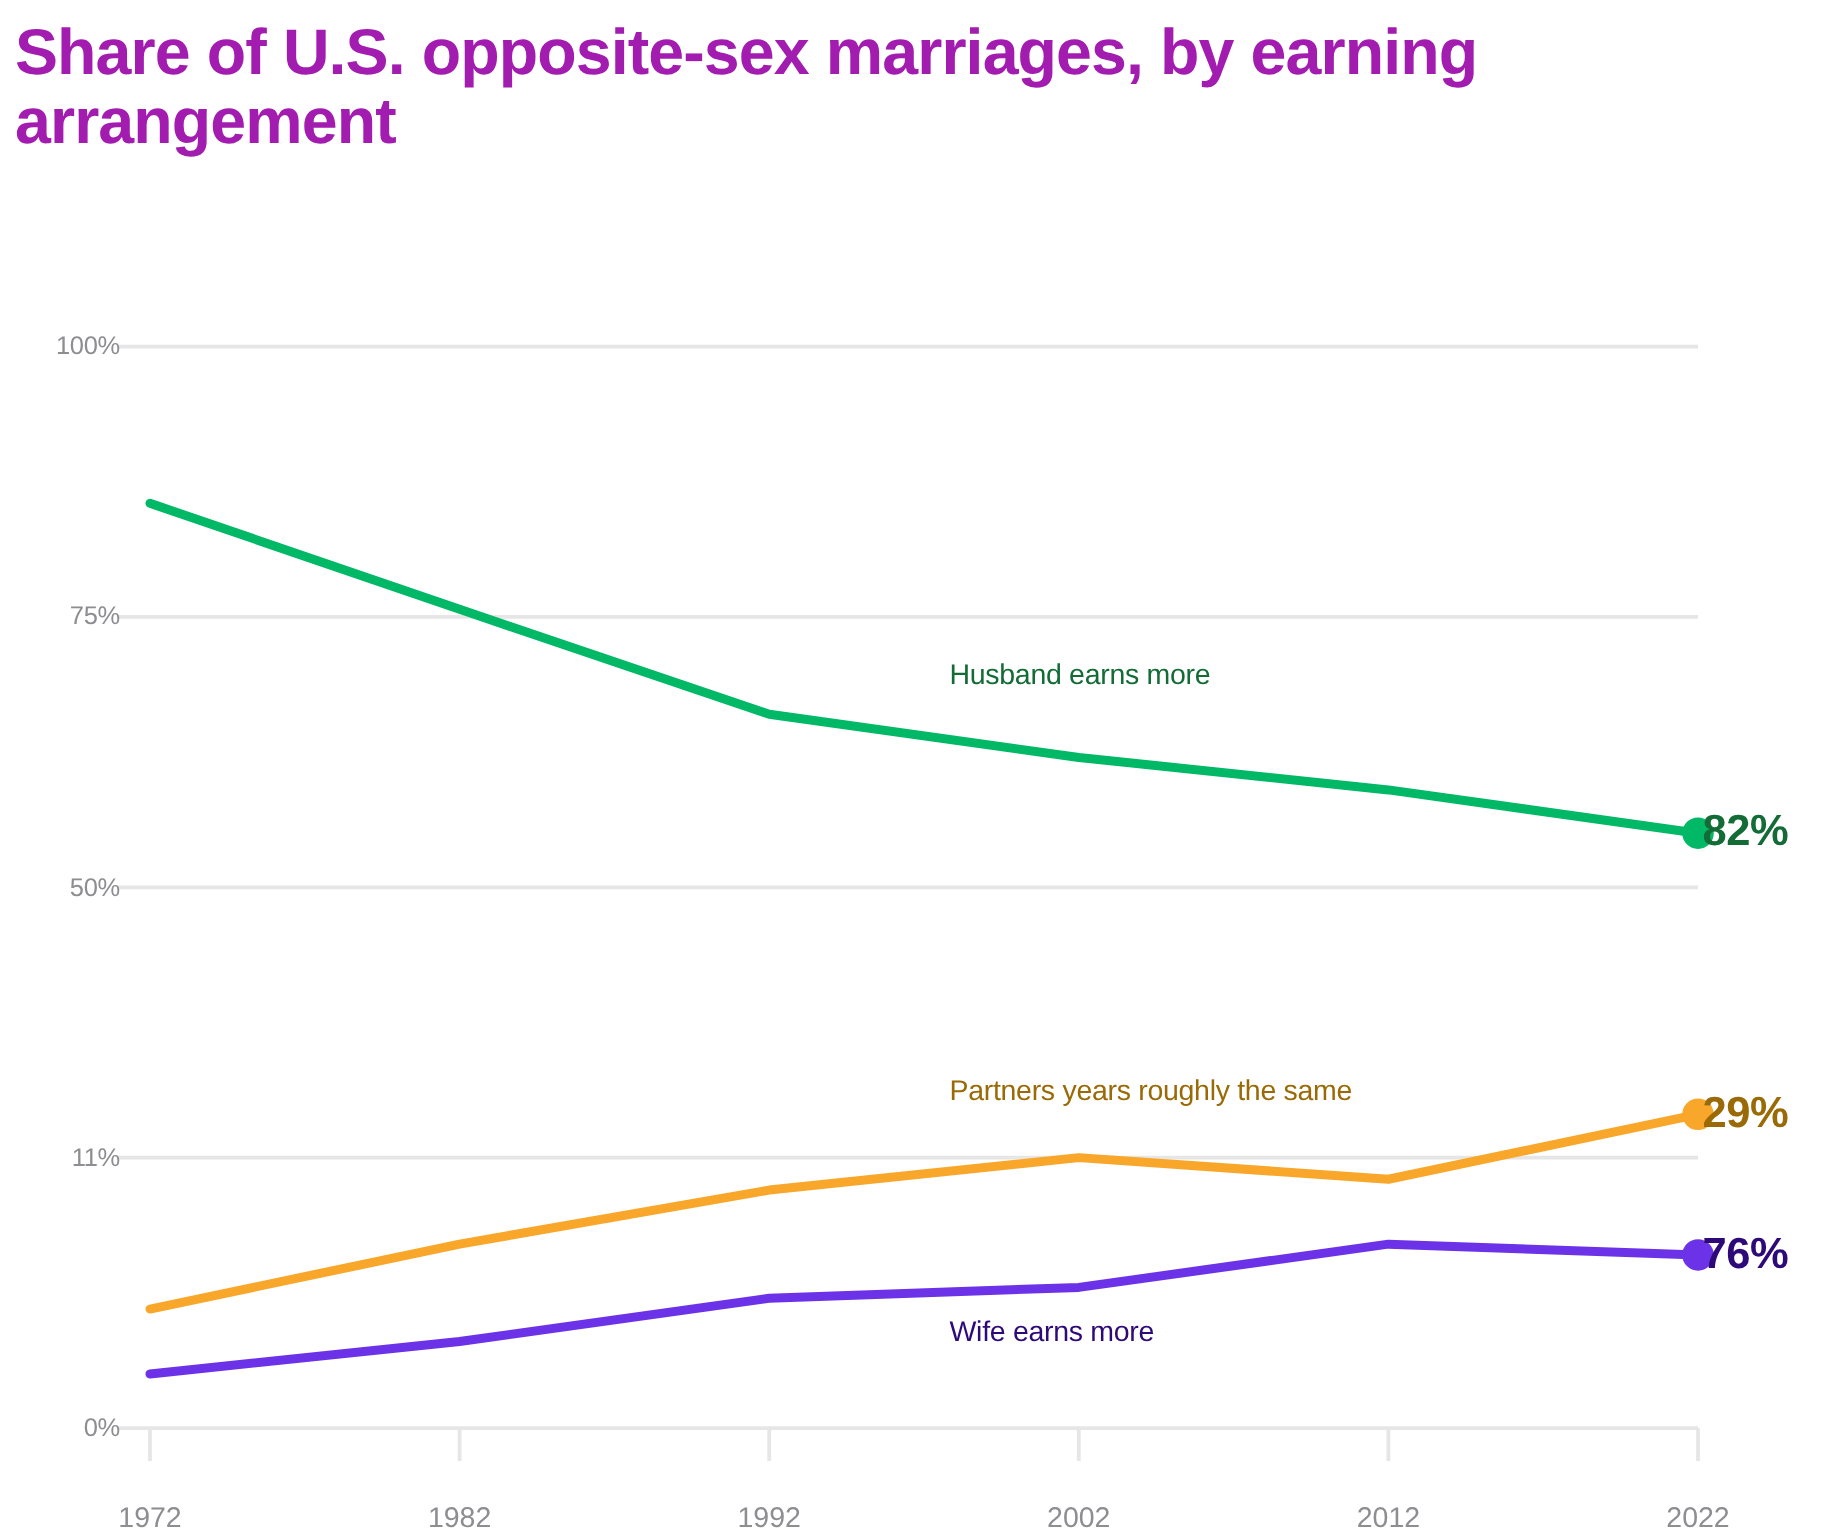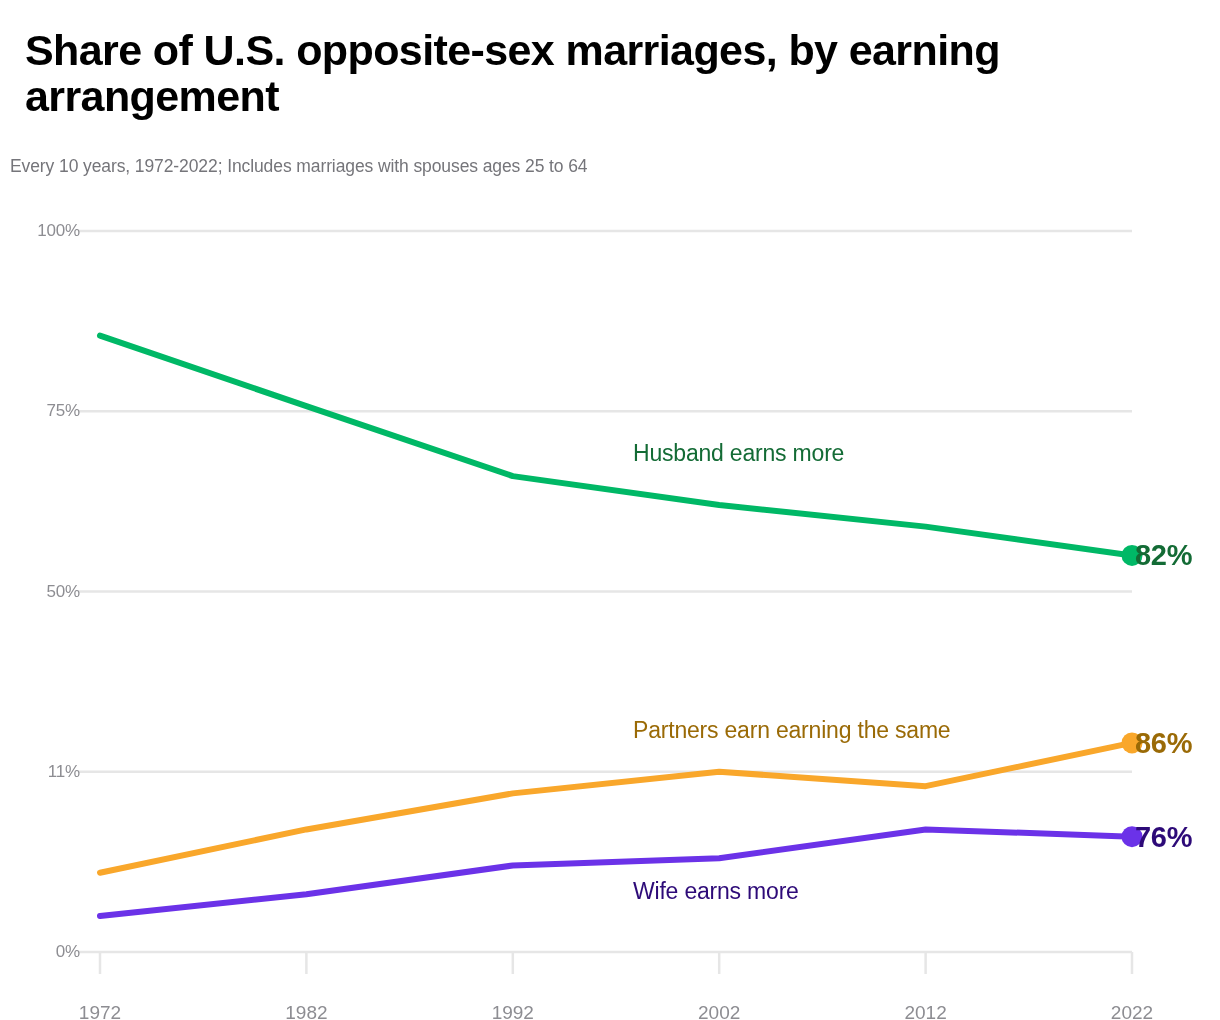--- a/index.html
+++ b/index.html
@@ -26,22 +26,22 @@
     position: absolute;
     left: 10px;
     top: 12px;
     width: 1180px;
   }
   .chart-title {
     font-size: 43px;
     line-height: 1.07;
     font-weight: 700;
     letter-spacing: -0.6px;
-    color: #000000;
-    margin: 15px;
+    color: #a21caf;
+    margin: 0;
     font-family: "Liberation Sans", sans-serif;
   }
   .chart-subtitle {
     margin: 0;
     padding-top: 22px;
     font-size: 17.5px;
     font-weight: 400;
     color: #75757a;
     letter-spacing: -0.1px;
   }
@@ -78,42 +78,41 @@
     color: #8d8d92;
     letter-spacing: 0px;
     transform: translateX(-50%);
     top: 978px;
     margin-top: 24px;
   }
 
   
   .series-label {
     position: absolute;
-    font-size: 23px;
+    font-size: 19px;
     font-weight: 500;
     letter-spacing: -0.2px;
     white-space: nowrap;
   }
   .end-label {
     position: absolute;
     font-size: 29px;
     font-weight: 700;
     letter-spacing: -0.3px;
     white-space: nowrap;
     transform: translateY(-50%);
   }
 </style>
 </head>
 <body>
 
 <div class="page">
 
   <div class="header">
     <h1 class="chart-title">Share of U.S. opposite-sex marriages, by earning arrangement</h1>
-    <p class="chart-subtitle">Every 10 years, 1972-2022; Includes marriages with spouses ages 25 to 64</p>
   </div>
 
   <div class="plot-wrap">
     <svg class="plot-svg" id="chart-svg" width="1220" height="1020" viewBox="0 0 1220 1020">
       <g id="gridlines">
           <line x1="78" y1="952" x2="1132" y2="952" stroke="#e6e6e6" stroke-width="2.5"></line>
           <line x1="78" y1="771.75" x2="1132" y2="771.75" stroke="#e6e6e6" stroke-width="2.5"></line>
           <line x1="78" y1="591.5" x2="1132" y2="591.5" stroke="#e6e6e6" stroke-width="2.5"></line>
           <line x1="78" y1="411.25" x2="1132" y2="411.25" stroke="#e6e6e6" stroke-width="2.5"></line>
           <line x1="78" y1="231" x2="1132" y2="231" stroke="#e6e6e6" stroke-width="2.5"></line>
@@ -145,21 +144,21 @@
     <div class="ytick-label" id="ylab-4" style="top: 952px;">0%</div>
 
     <div class="xtick-label" id="xlab-0" style="left: 100px;">1972</div>
     <div class="xtick-label" id="xlab-1" style="left: 306.4px;">1982</div>
     <div class="xtick-label" id="xlab-2" style="left: 512.8px;">1992</div>
     <div class="xtick-label" id="xlab-3" style="left: 719.2px;">2002</div>
     <div class="xtick-label" id="xlab-4" style="left: 925.6px;">2012</div>
     <div class="xtick-label" id="xlab-5" style="left: 1132px;">2022</div>
 
     <div class="series-label" id="ann-green" style="left: 633px; top: 440px; color: rgb(19, 107, 53);">Husband earns more</div>
-    <div class="series-label" id="ann-orange" style="left: 633px; top: 717px; color: rgb(154, 106, 6);">Partners earn earning the same</div>
+    <div class="series-label" id="ann-orange" style="left: 633px; top: 717px; color: rgb(154, 106, 6);">Partners years roughly the same</div>
     <div class="series-label" id="ann-purple" style="left: 633px; top: 878px; color: rgb(45, 10, 120);">Wife earns more</div>
 
     <div class="end-label" id="end-green" style="left: 1135px; color: rgb(19, 107, 53); top: 555.45px;">82%</div>
-    <div class="end-label" id="end-orange" style="left: 1135px; color: rgb(154, 106, 6); top: 742.91px;">86%</div>
+    <div class="end-label" id="end-orange" style="left: 1135px; color: rgb(154, 106, 6); top: 742.91px;">29%</div>
     <div class="end-label" id="end-purple" style="left: 1135px; color: rgb(45, 10, 120); top: 836.64px;">76%</div>
   </div>
 
 </div>
 
 </body></html>

